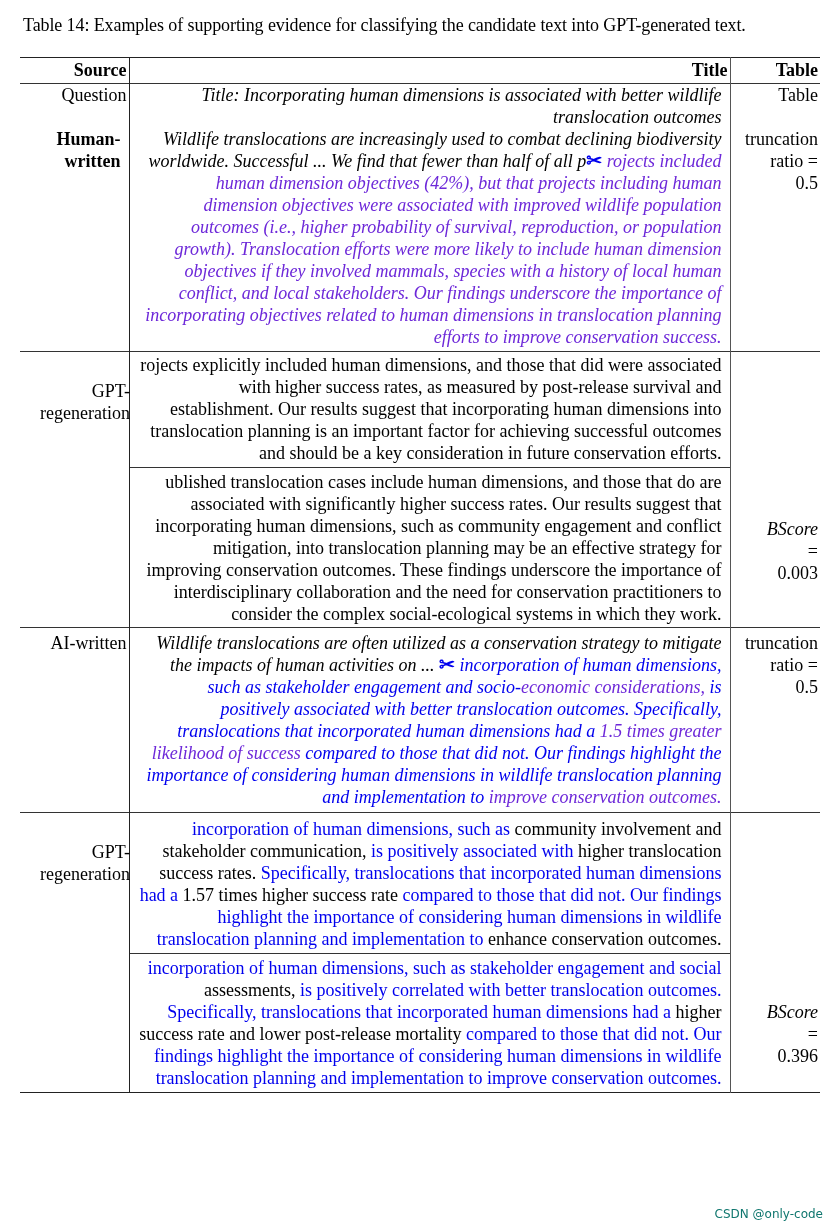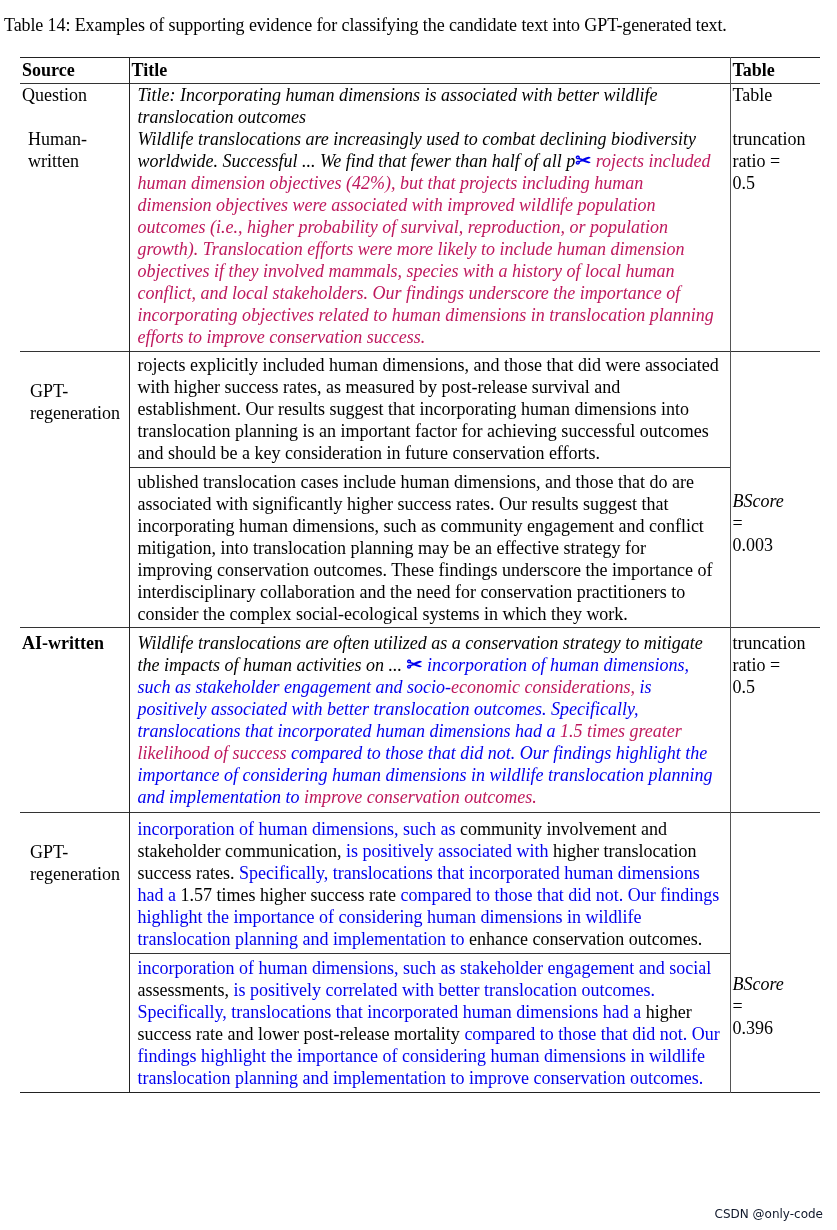--- a/index.html
+++ b/index.html
@@ -2,52 +2,52 @@
 <html><head>
 <meta charset="utf-8">
 <style>
   html, body { margin: 0; padding: 0; background: #ffffff; }
   body {
     width: 837px; height: 1230px; position: relative; overflow: hidden;
     font-family: "Liberation Serif", "DejaVu Serif", serif;
     color: #000;
   }
   .caption {
-    position: absolute; left: 4px; top: 14px; width: 810px;
+    position: absolute; left: 23px; top: 14px; width: 810px;
     font-size: 18px; line-height: 22px; white-space: nowrap; letter-spacing: -0.1px;
   }
   table.main {
     position: absolute; left: 20px; top: 57px; width: 800px;
     border-collapse: collapse; table-layout: fixed;
     font-size: 18px; line-height: 22px;
     border-top: 1.6px solid #222;
     border-bottom: 1.6px solid #222;
   }
   col.c-src { width: 109px; }
   col.c-txt { width: 601px; }
   col.c-misc { width: 90px; }
   table.main td, table.main th {
-    padding: 0 2px; vertical-align: top; text-align: left;
+    padding: 0 2px; vertical-align: top; text-align: right;
   }
   th { font-weight: bold; padding-top: 1px !important; padding-bottom: 2px !important; }
   .bl { border-left: 1.4px solid #222; }
   .bl-misc { border-left: 1.4px solid #555; }
   tr.hdr { border-bottom: 1.4px solid #333; }
   tr.sep { border-top: 1.6px solid #333; }
   td.inner-sep { border-top: 1.2px solid #333; }
-  .it { font-style: italic; }
-  .red { color: #be185d; }
+  .it { font-style: italic; margin-top: 28px; }
+  .red { color: #6d28d9; }
   .blue { color: #0000ee; }
   .black { color: #000; }
   .txt { padding: 0 8px !important; }
   .src-mid { vertical-align: middle !important; text-align: right; padding-left: 10px !important; }
   .scissors { color: #0000ee; font-style: normal; font-weight: bold; font-size: 19px; }
   .watermark {
     position: absolute; right: 14px; top: 1207px;
-    font-family: "DejaVu Sans", sans-serif; font-size: 12px; color: #0f172a;
+    font-family: "DejaVu Sans", sans-serif; font-size: 12px; color: #0f766e;
   }
 </style>
 </head>
 <body>
 
 <div class="caption">Table 14: Examples of supporting evidence for classifying the candidate text into GPT-generated text.</div>
 
 <table class="main">
   <colgroup>
       <col class="c-src">
@@ -61,21 +61,21 @@
     <th class="bl-misc">Table</th>
   </tr>
 
   <tr>
     <td>Question</td>
     <td class="bl txt it">Title: Incorporating human dimensions is associated with better wildlife translocation outcomes</td>
     <td class="bl-misc">Table</td>
   </tr>
 
   <tr>
-    <td style="padding:0 8px 4px;">Human-written</td>
+    <td style="padding:0 8px 4px;font-weight:bold;">Human-written</td>
     <td class="bl txt it" style="padding-bottom:3px !important;">
       <span>Wildlife translocations are increasingly used to combat declining biodiversity worldwide. Successful ... We find that fewer than half of all p</span><span class="scissors">✂</span><span class="red"> rojects included human dimension objectives (42%), but that projects including human dimension objectives were associated with improved wildlife population outcomes (i.e., higher probability of survival, reproduction, or population growth). Translocation efforts were more likely to include human dimension objectives if they involved mammals, species with a history of local human conflict, and local stakeholders. Our findings underscore the importance of incorporating objectives related to human dimensions in translocation planning efforts to improve conservation success.</span>
     </td>
     <td class="bl-misc">
       <div>truncation</div>
       <div>ratio =</div>
       <div>0.5</div>
     </td>
   </tr>
 
@@ -88,21 +88,21 @@
       <div class="it">BScore</div>
       <div>=</div>
       <div>0.003</div>
     </td>
   </tr>
   <tr>
     <td class="bl txt inner-sep" style="padding-top:3px !important; padding-bottom:2px !important;">ublished translocation cases include human dimensions, and those that do are associated with significantly higher success rates. Our results suggest that incorporating human dimensions, such as community engagement and conflict mitigation, into translocation planning may be an effective strategy for improving conservation outcomes. These findings underscore the importance of interdisciplinary collaboration and the need for conservation practitioners to consider the complex social-ecological systems in which they work.</td>
   </tr>
 
   <tr class="sep">
-    <td style="padding-top:4px;font-weight:bold;">AI-written</td>
+    <td style="padding-top:4px;">AI-written</td>
     <td class="bl txt it" style="padding-top:4px !important; padding-bottom:4px !important;">
       <span>Wildlife translocations are often utilized as a conservation strategy to mitigate the impacts of human activities on ... </span><span class="scissors">✂</span><span class="blue"> incorporation of human dimensions, such as stakeholder engagement and socio-</span><span class="red">economic considerations,</span><span class="blue"> is positively associated with better translocation outcomes. Specifically, translocations that incorporated human dimensions had a </span><span class="red">1.5 times greater likelihood of success</span><span class="blue"> compared to those that did not. Our findings highlight the importance of considering human dimensions in wildlife translocation planning and implementation to </span><span class="red">improve conservation outcomes.</span>
     </td>
     <td class="bl-misc" style="padding-top:4px;">
       <div>truncation</div>
       <div>ratio =</div>
       <div>0.5</div>
     </td>
   </tr>
 

